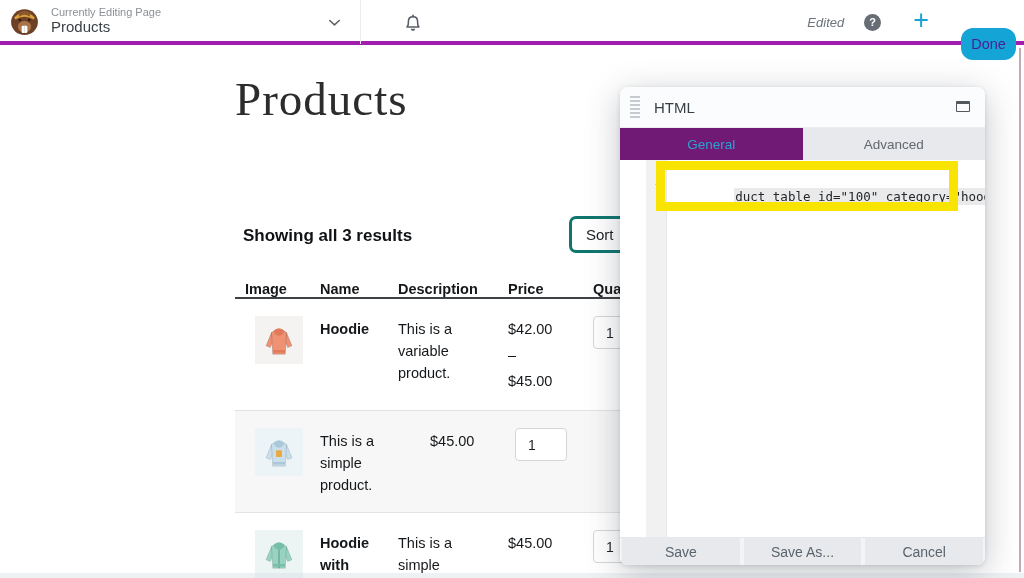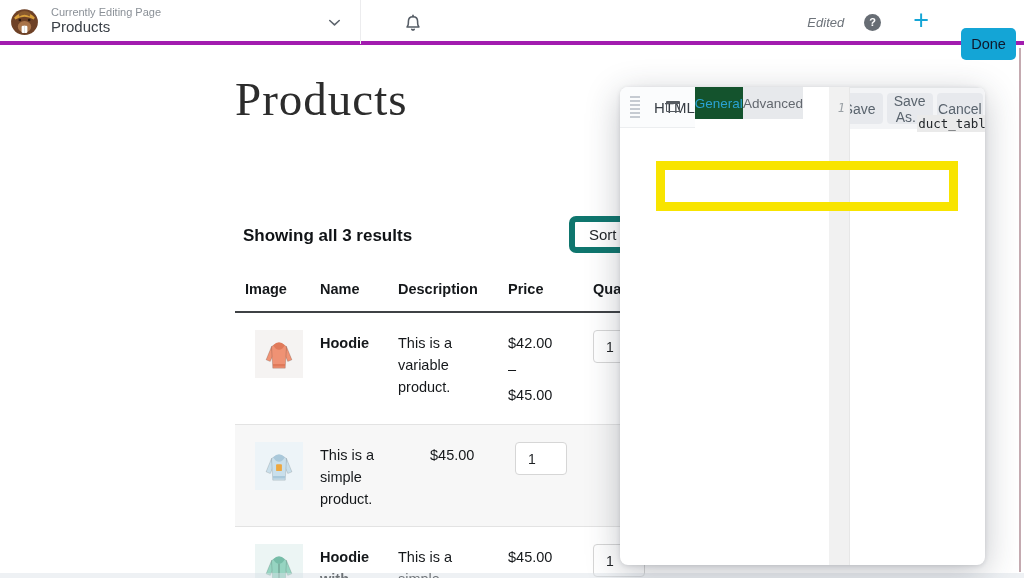--- a/index.html
+++ b/index.html
@@ -16,73 +16,73 @@
   .brand-page { font-size:15px; color:#3b4148; }
   .chevron-wrap { position:absolute; left:325px; top:13px; }
   .topbar-divider { position:absolute; left:360px; top:0; width:1px; height:44px; background:#ececee; }
   .bell-wrap { position:absolute; left:402px; top:11px; }
   .topbar-right { position:absolute; right:8px; top:0; height:44px; display:flex; align-items:center; gap:32px; }
   .edited-label { font-size:13px; font-style:italic; color:#6e747b; }
   .help-badge { width:17px; height:17px; border-radius:50%; background:#676d74; color:#fff;
                 font-size:11px; font-weight:bold; display:flex; align-items:center; justify-content:center;
                 margin-left:-12px; }
   .plus-glyph { font-size:27px; font-weight:300; line-height:1; margin-top:-3px; }
-  .done-btn { width:55px; height:32px; border:none; border-radius:5px; color:#0f172a; font-size:14.5px;
+  .done-btn { width:55px; height:32px; border:none; border-radius:12px; color:#4c1d95; font-size:14.5px;
               font-family:"Liberation Sans",sans-serif; cursor:pointer;margin-top:44px; }
 
   
   .page-title { position:absolute; left:235px; top:72px; font-family:"Liberation Serif", serif;
                 font-weight:400; font-size:47px; color:#2c2c2c; letter-spacing:1px; }
   .results-text { position:absolute; left:243px; top:226px; font-size:17px; font-weight:bold; color:#101316; }
   .sort-btn { position:absolute; left:569px; top:216px; width:76px; height:37px; background:#fff;
-              border:6px solid #0f766e; border-radius:7px; font-size:15px; color:#1d2023;
+              border:3px solid #0f766e; border-radius:7px; font-size:15px; color:#1d2023;
               text-align:left; padding-left:14px; font-family:"Liberation Sans",sans-serif; }
 
   
   .ptable { position:absolute; left:235px; top:281px; width:450px; font-size:14.5px; color:#15181b; }
-  .ptable-head { display:flex; font-weight:bold; padding-bottom:14px; border-bottom:2px solid #3f4245; }
+  .ptable-head { display:flex; font-weight:bold; border-bottom:2px solid #3f4245; }
   .col-image { width:85px; padding-left:10px; }
   .col-name { width:78px; }
   .col-desc { width:110px; }
   .col-price { width:85px; }
   .col-qty { width:92px; }
   .prow { display:flex; border-bottom:1px solid #e3e3e3; padding:17px 0 16px 0; min-height:94px; }
   .prow.shaded { background:#f7f7f7; }
   .pimg { width:48px; height:48px; margin-left:10px; display:flex; align-items:center; justify-content:center; }
   .pname { width:56px; line-height:22px; padding-top:2px;font-weight:bold; }
   .pdesc { width:78px; line-height:22px; padding-top:2px; }
   .pprice { width:52px; line-height:26px; padding-top:0; }
   .cell-name { width:78px; } .cell-desc { width:110px; } .cell-price { width:85px; }
   .qty-input { width:52px; height:33px; border:1px solid #d6d6d6; border-radius:4px; background:#fff;
                font-size:14px; color:#1d2023; padding-left:12px; font-family:"Liberation Sans",sans-serif; }
 
   
   .popup { position:absolute; left:620px; top:87px; width:365px; height:478px; background:#fff;
            border-radius:8px; box-shadow:0 8px 34px rgba(40,45,60,0.28), 0 1px 4px rgba(40,45,60,0.15);
-           z-index:100; display:flex; overflow:hidden; }
+           z-index:100; display:flex; flex-direction:column; overflow:hidden; }
   .popup-header { height:41px; background:#fbfcfd; border-bottom:1px solid #eceef0;
                   display:flex; align-items:center; position:relative; }
   .drag-handle { display:flex; flex-direction:column; gap:2.5px; padding-left:10px; width:24px; cursor:grab; }
   .drag-handle span { display:block; width:10px; height:1.5px; background:#c6cbd2; }
   .popup-title { font-size:15px; color:#383e45; padding-left:10px; }
   .win-icon { position:absolute; right:15px; top:14px; width:14px; height:11px;
               border:1.5px solid #54595f; border-top:3.5px solid #54595f; border-radius:1px; cursor:pointer; }
   .popup-tabs { height:32px; display:flex; background:#e7e9ec; }
   .ptab { flex:1; display:flex; align-items:center; justify-content:center; font-size:13.5px;
           color:#63686f; cursor:pointer; }
-  .ptab.active { background:#14532d; }
+  .ptab.active { background:#701a75; }
   .popup-body { flex:1; position:relative; background:#fff; }
   .editor-gutter { position:absolute; left:26px; top:0; bottom:0; width:21px; background:#f1f1f1;
                    border-right:1px solid #e7e7e7; }
   .gutter-num { position:absolute; top:14px; right:4px; font-family:"DejaVu Sans Mono",monospace;
                 font-size:12px; font-style:italic; color:#9aa0a5; }
   .code-line { position:absolute; left:54px; top:14px; font-family:"DejaVu Sans Mono",monospace;
                font-size:12.5px; color:#23272b; white-space:pre; }
   .code-line span { background:#eaeaea; padding:1px 1px; }
-  .popup-footer { height:42px; background:#f3f4f6; border-top:1px solid #e3e5e7;
+  .popup-footer { height:28px; background:#f3f4f6; border-top:1px solid #e3e5e7;
                   display:flex; align-items:center; gap:4px; padding:0 2px; }
   .pf-btn { flex:1; height:31px; background:#e7e9ed; border:none; border-radius:4px;
             font-size:14px; color:#5a646e; font-family:"Liberation Sans",sans-serif; cursor:pointer; }
 
   
   .hl-box { position:absolute; left:656px; top:161px; width:302px; height:50px;
             border-style:solid; border-width:9px; background:transparent; z-index:200; pointer-events:none; }
   .edge-line { position:absolute; left:1019px; top:48px; width:1.5px; height:524px;
                background:rgba(148,100,112,0.55); z-index:300; }
   .bottom-strip { position:absolute; left:0; bottom:0; width:1024px; height:5px;

